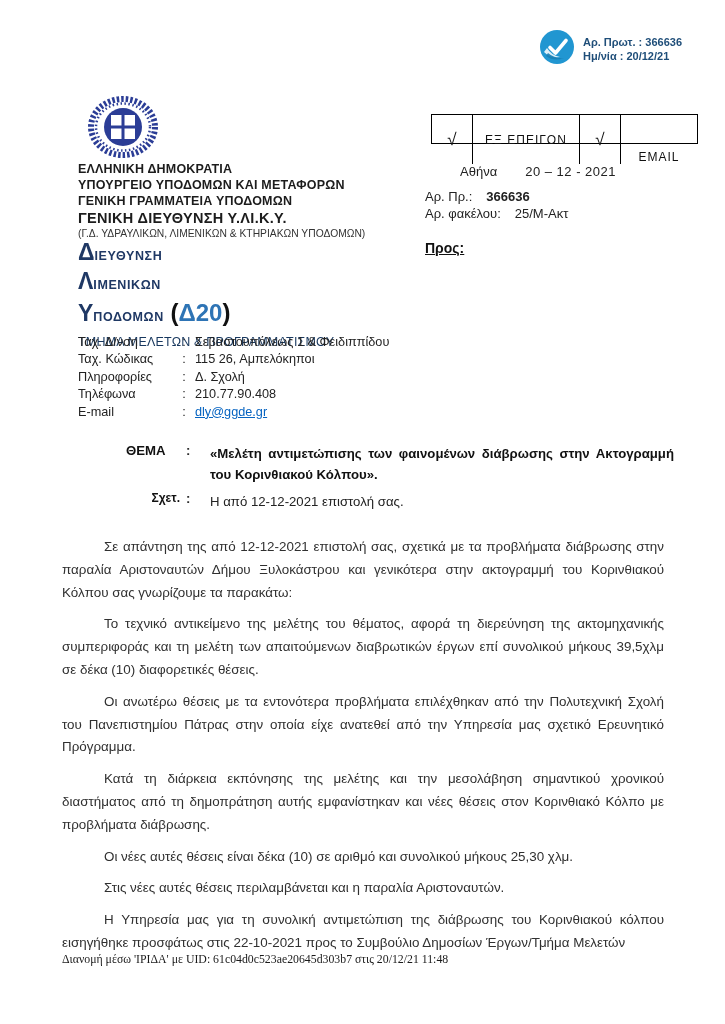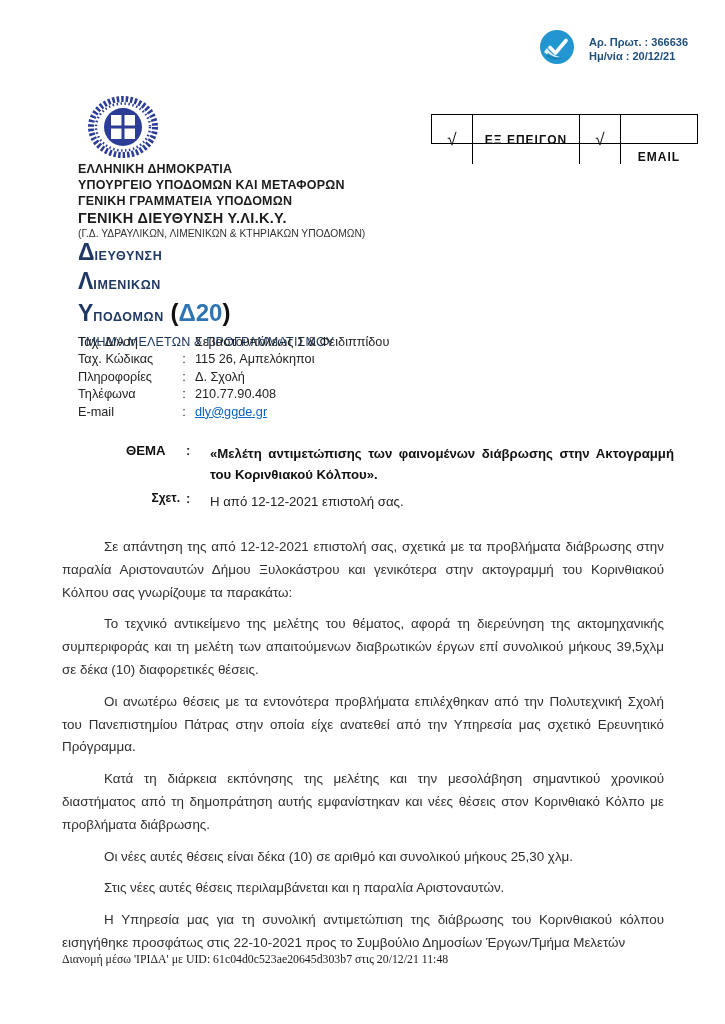--- a/index.html
+++ b/index.html
@@ -3,35 +3,35 @@
 <meta charset="utf-8">
 <style>
   * { margin:0; padding:0; box-sizing:border-box; }
   html,body { background:#ffffff; }
   .page {
     position:relative; width:725px; height:1024px; background:#ffffff;
     font-family:"Liberation Sans", sans-serif; color:#2e2e2e; overflow:hidden;
   }
 
   
-  .stamp { position:absolute; left:538px; top:28px; display:flex; align-items:center; gap:13px; }
+  .stamp { position:absolute; left:538px; top:28px; display:flex; align-items:center; gap:7px; }
   .stamp-text { color:#1f4e79; font-weight:bold; font-size:11px; line-height:14px; white-space:nowrap; }
 
   
   .emblem { position:absolute; left:84px; top:96px; }
 
   
   .priority-table {
     position:absolute; left:431px; top:114px; display:grid;
     grid-template-columns:41px 107px 41px 76px; height:30px;
     border:1.6px solid #000;
   }
   .priority-cell {
     display:flex; align-items:center; justify-content:center;
-    border-right:1.4px solid #000; font-size:12px; font-weight:bold; letter-spacing:1px; color:#111;
+    border-right:1.4px solid #000; font-size:12px; font-weight:normal; letter-spacing:1px; color:#111;
   }
   .priority-cell:last-child { border-right:none;margin-top:35px; }
   .priority-check { font-size:17px; font-weight:normal; letter-spacing:0; }
 
   
   .agency { position:absolute; left:78px; top:161px; color:#1c1c1c; }
   .agency-line { font-weight:bold; font-size:12.5px; line-height:16px; letter-spacing:0.2px; }
   .agency-line-big { font-weight:bold; font-size:14.5px; line-height:18px; letter-spacing:0.3px; }
   .agency-line-small { font-weight:normal; font-size:10.3px; line-height:14px; color:#333; }
 
@@ -161,20 +161,32 @@
       <span class="contact-sep">:</span>
       <span>210.77.90.408</span>
     </div>
     <div class="contact-row">
       <span class="contact-label">E-mail</span>
       <span class="contact-sep">:</span>
       <span><a class="email-link">dly@ggde.gr</a></span>
     </div>
   </div>
 
+  <div class="refs">
+    <div class="refs-city-row">
+      <span>Αθήνα</span><span class="refs-date">20  – 12 -  2021</span>
+    </div>
+    <div class="refs-row">
+      <span>Αρ. Πρ.:</span><span class="refs-bold refs-num">366636</span>
+    </div>
+    <div class="refs-row">
+      <span>Αρ. φακέλου:</span><span class="refs-num">25/Μ-Ακτ</span>
+    </div>
+    <div class="to-label">Προς:</div>
+  </div>
 
   <div class="subject">
     <div class="subject-row">
       <span class="subject-label">ΘΕΜΑ</span>
       <span class="subject-sep">:</span>
       <span class="subject-text">«Μελέτη αντιμετώπισης των φαινομένων διάβρωσης στην Ακτογραμμή του Κορινθιακού Κόλπου».</span>
     </div>
     <div class="subject-row rel-row">
       <span class="rel-label">Σχετ.</span>
       <span class="subject-sep">:</span>

